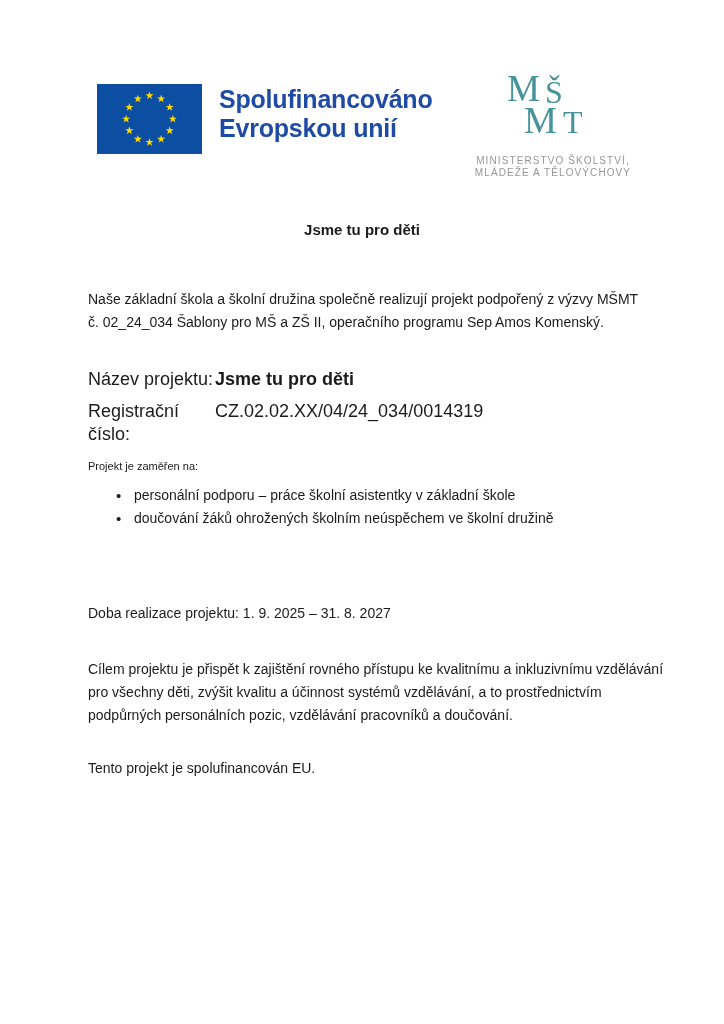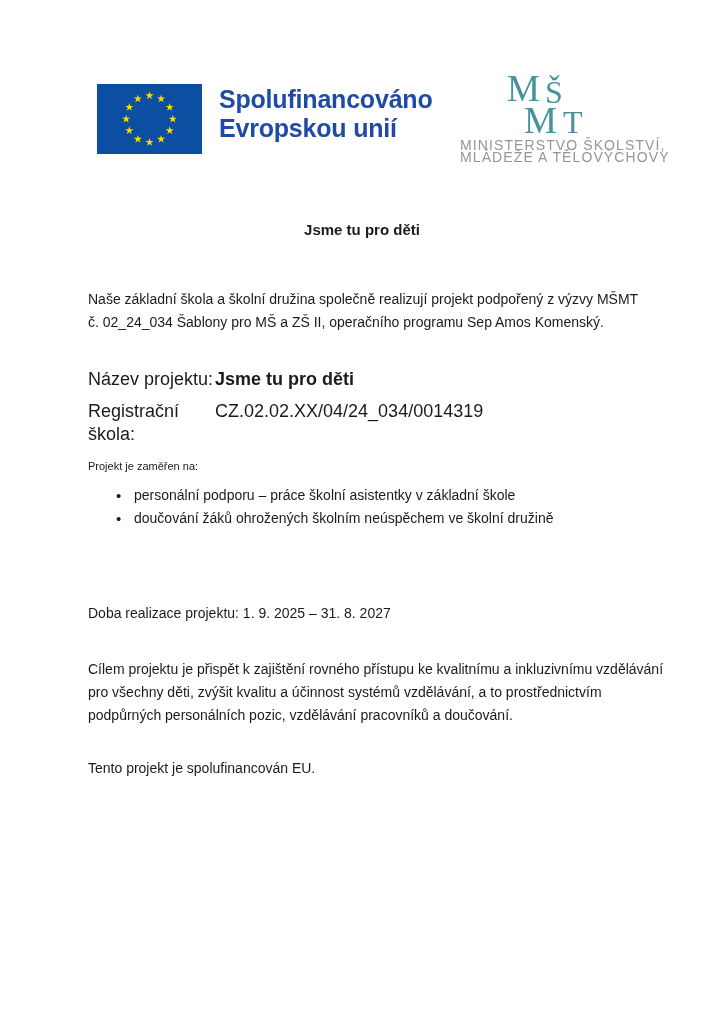--- a/index.html
+++ b/index.html
@@ -35,22 +35,22 @@
   }
   .msmt-logo {
     position: absolute;
     left: 460px;
     top: 72px;
     width: 186px;
     text-align: center;
   }
   .msmt-monogram { display: block; margin: 0 auto; }
   .ministry-name {
-    margin-top: 3px;
-    font-size: 14px;
+    margin-top: 19px;
+    font-size: 10px;
     line-height: 12px;
     letter-spacing: 1.1px;
     color: #969696;
     white-space: nowrap;
     text-align: center;
   }
 
   
   .doc-title {
     position: absolute;
@@ -160,21 +160,21 @@
 
   <p class="para intro">Naše základní škola a školní družina společně realizují projekt podpořený z výzvy MŠMT
 č. 02_24_034 Šablony pro MŠ a ZŠ II, operačního programu Sep Amos Komenský.</p>
 
   <div class="meta-rows">
     <div class="meta-row">
       <span class="meta-label">Název projektu:</span>
       <span class="meta-value bold">Jsme tu pro děti</span>
     </div>
     <div class="meta-row">
-      <span class="meta-label">Registrační škola:</span>
+      <span class="meta-label">Registrační číslo:</span>
       <span class="meta-value">CZ.02.02.XX/04/24_034/0014319</span>
     </div>
   </div>
 
   <p class="focus-heading">Projekt je zaměřen na:</p>
   <ul class="focus-list">
     <li>personální podporu – práce školní asistentky v základní škole</li>
     <li>doučování žáků ohrožených školním neúspěchem ve školní družině</li>
   </ul>
 

